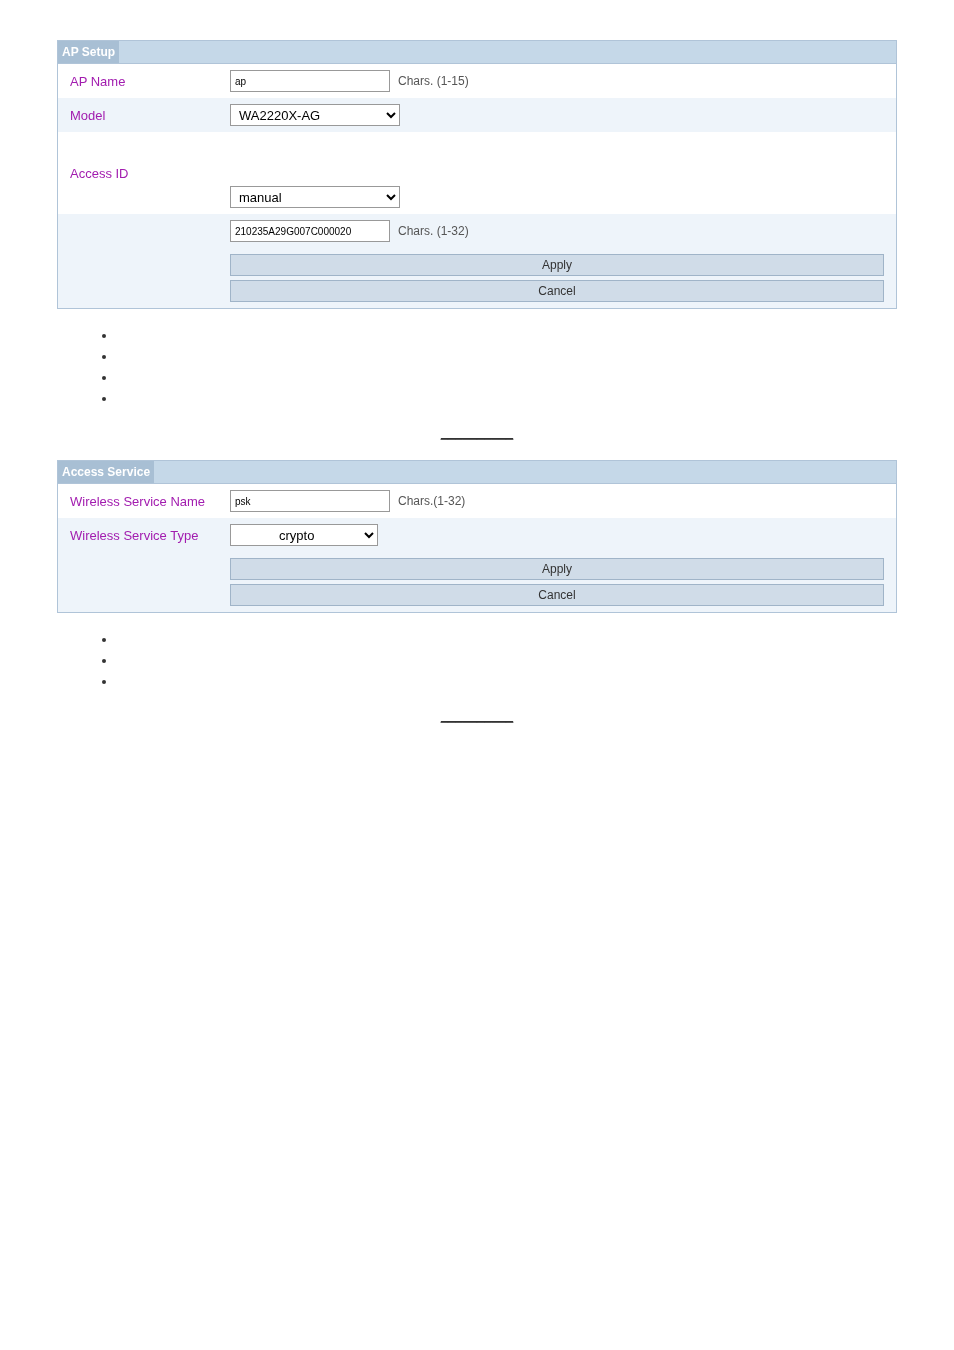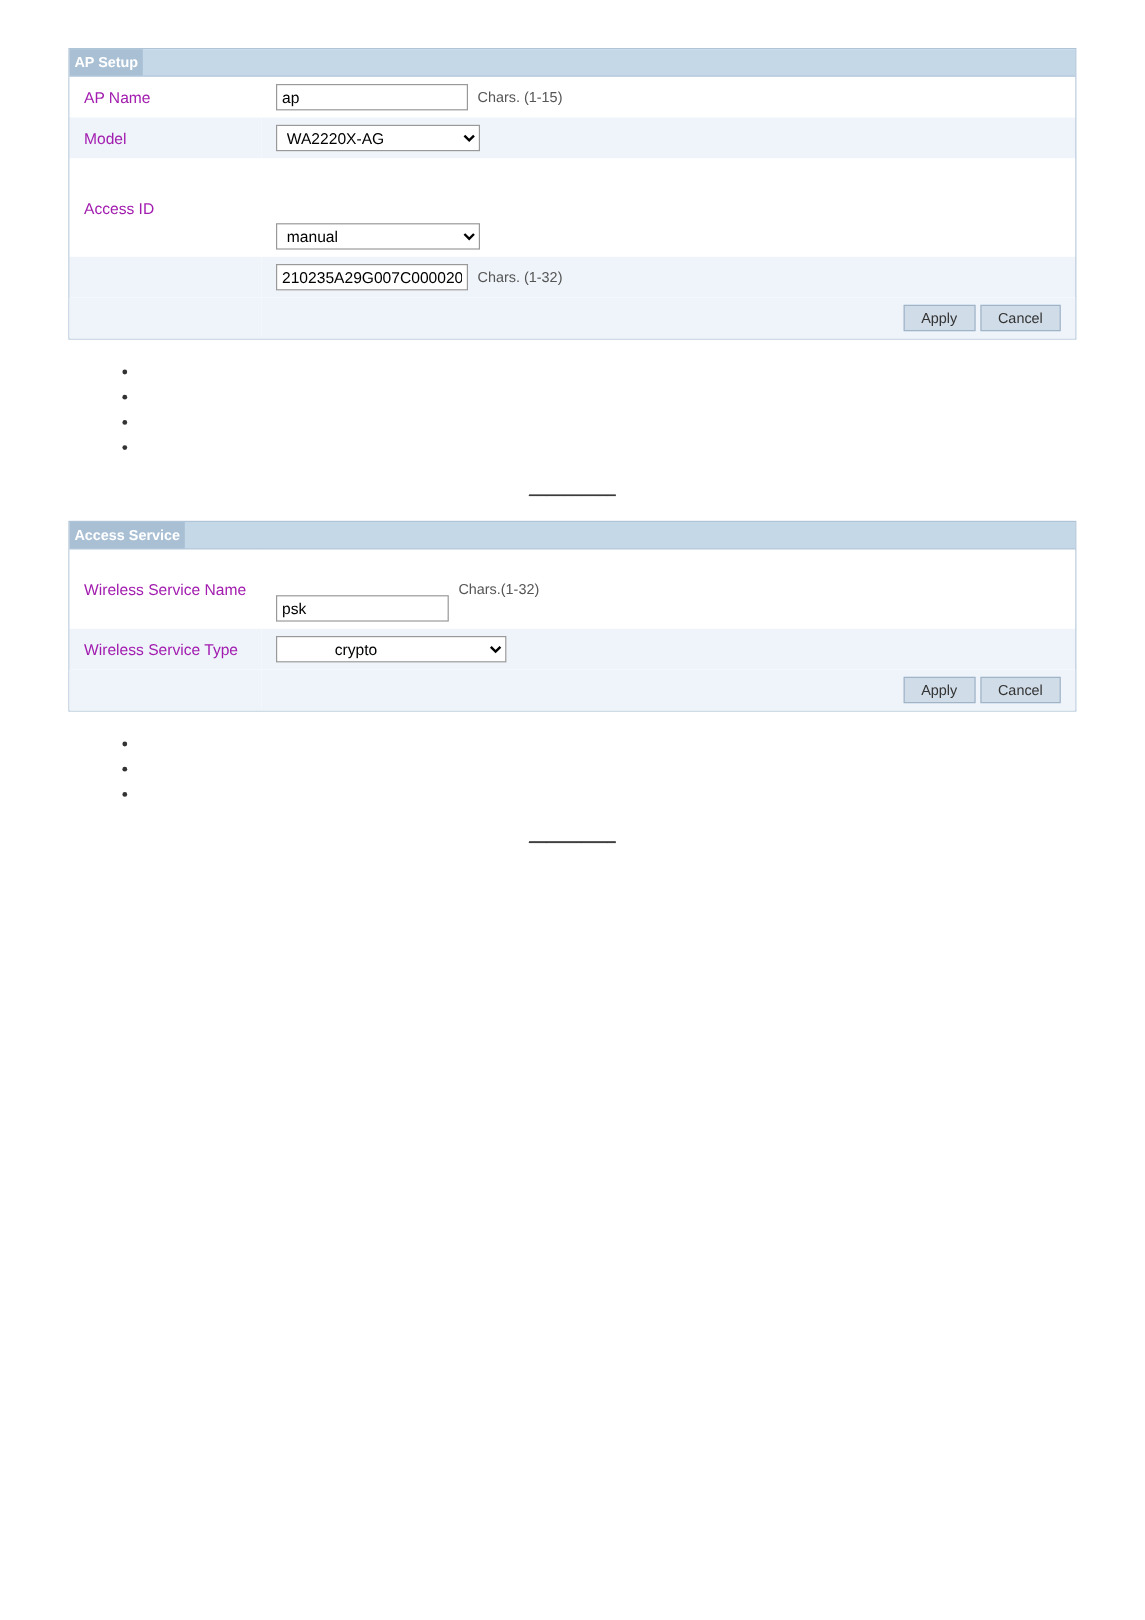--- a/index.html
+++ b/index.html
@@ -38,21 +38,21 @@
     }
     .input-cell {
       display: flex;
       align-items: center;
       gap: 8px;
     }
 
     input[type="text"] {
       border: 1px solid #999;
       padding: 2px 4px;
-      font-size: 13px;
+      font-size: 10px;
       height: 22px;
     }
     select {
       border: 1px solid #999;
       padding: 2px 4px;
       font-size: 13px;
       height: 22px;
       background: #fff;
     }
     .hint-text {
@@ -72,20 +72,21 @@
     }
     .button-row td {
       text-align: right;
       padding: 6px 12px;
       background: #eef4fa;
     }
     .button-group {
       display: flex;
       gap: 4px;
       justify-content: flex-end;
+      flex-direction: column;
     }
 
     
     .bullet-section {
       margin: 16px 0 16px 40px;
     }
     .bullet-section ul {
       list-style: disc;
       padding-left: 20px;
     }
@@ -213,31 +214,31 @@
     <div class="panel-header-bar">
       <span class="panel-header-label">Access Service</span>
     </div>
     <table class="form-table">
 
       <tbody>
           <tr>
         <td class="label-cell">Wireless Service Name</td>
         <td>
           <div class="input-cell">
-            <input type="text" style="width: 144px; margin-top: 32px;" value="psk">
+            <input type="text" style="width: 160px;" value="psk">
             <span class="hint-text">Chars.(1-32)</span>
           </div>
         </td>
       </tr>
 
       <tr>
         <td class="label-cell">Wireless Service Type</td>
         <td>
           <div class="input-cell">
-            <select style="width:192px;padding-left:44px;">
+            <select style="width:148px;padding-left:44px;">
               <option selected="">crypto</option>
               <option>open</option>
               <option>wpa</option>
               <option>wpa2</option>
             </select>
           </div>
         </td>
       </tr>
 
       <tr class="button-row">

